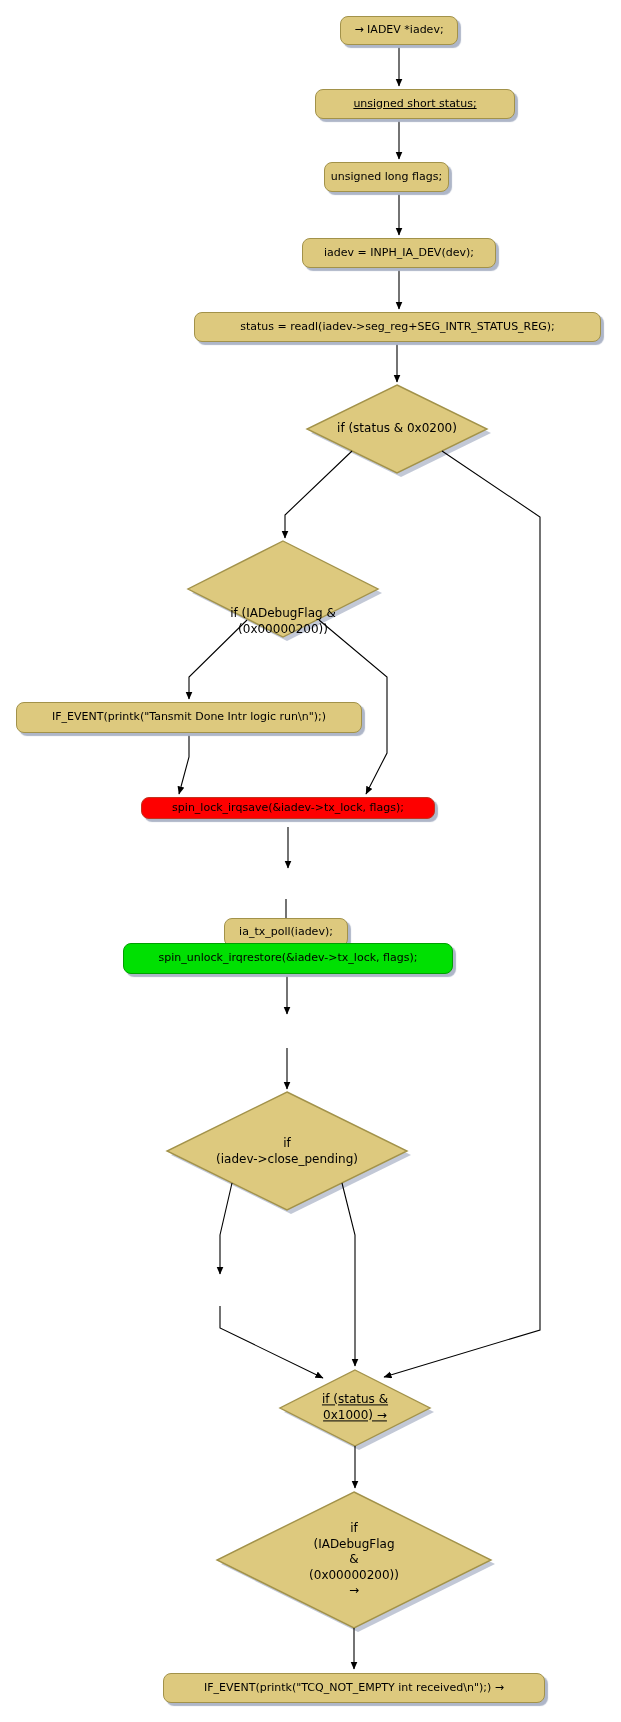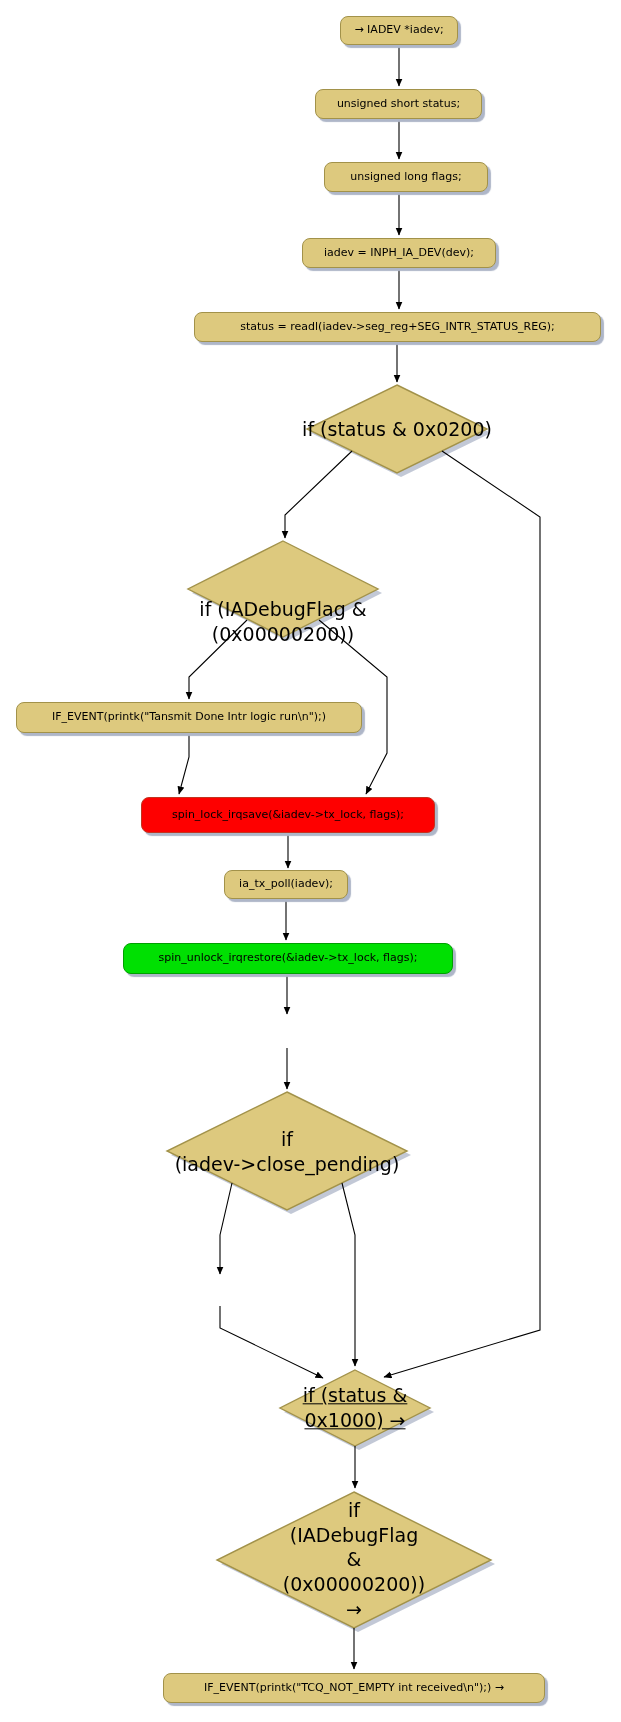--- a/index.html
+++ b/index.html
@@ -31,21 +31,21 @@
     white-space: nowrap;
     z-index: 2;
   }
   .node.lock   { background: var(--lock-fill);   border-color: var(--lock-border); }
   .node.unlock { background: var(--unlock-fill); border-color: var(--unlock-border); }
   .dlabel {
     position: absolute;
     transform: translate(-50%,-50%);
     text-align: center;
     white-space: pre-line;
-    font-size: 19px;
+    font-size: 12px;
     line-height: 1.3;
     z-index: 3;
     pointer-events: none;
   }
 </style>
 </head>
 <body>
 
 <div id="diagram">
 
@@ -85,27 +85,27 @@
     <polyline class="edge" marker-end="url(#arrow)" points="287,974 287,1014"></polyline>
     <polyline class="edge" marker-end="url(#arrow)" points="287,1048 287,1089"></polyline>
     <polyline class="edge" marker-end="url(#arrow)" points="232,1183 220,1235 220,1274"></polyline>
     <polyline class="edge" marker-end="url(#arrow)" points="342,1183 355,1235 355,1366"></polyline>
     <polyline class="edge" marker-end="url(#arrow)" points="220,1306 220,1328 323,1378"></polyline>
     <polyline class="edge" marker-end="url(#arrow)" points="355,1446 355,1488"></polyline>
     <polyline class="edge" marker-end="url(#arrow)" points="354,1628 354,1669"></polyline>
   </svg>
 
   <div class="node" style="left:340px; top:16px;  width:118px; height:29px;">→ IADEV *iadev;</div>
-  <div class="node" style="left:315px; top:89px;  width:167px; height:30px;">unsigned short status;</div>
-  <div class="node" style="left:324px; top:162px; width:164px; height:30px;">unsigned long flags;</div>
+  <div class="node" style="left:315px; top:89px;  width:200px; height:30px;text-decoration:underline;">unsigned short status;</div>
+  <div class="node" style="left:324px; top:162px; width:125px; height:30px;">unsigned long flags;</div>
   <div class="node" style="left:302px; top:238px; width:194px; height:30px;">iadev = INPH_IA_DEV(dev);</div>
   <div class="node" style="left:194px; top:312px; width:407px; height:30px;">status = readl(iadev-&gt;seg_reg+SEG_INTR_STATUS_REG);</div>
   <div class="node" style="left:16px;  top:702px; width:346px; height:31px;">IF_EVENT(printk("Tansmit Done Intr logic run\n");)</div>
-  <div class="node lock" style="left:141px; top:797px; width:294px; height:36px;">spin_lock_irqsave(&amp;iadev-&gt;tx_lock, flags);</div>
-  <div class="node" style="left:224px; top:870px; width:124px; height:29px;">ia_tx_poll(iadev);</div>
+  <div class="node lock" style="left:141px; top:797px; width:294px; height:22px;">spin_lock_irqsave(&amp;iadev-&gt;tx_lock, flags);</div>
+  <div class="node" style="left:224px; top:918px; width:124px; height:29px;">ia_tx_poll(iadev);</div>
   <div class="node unlock" style="left:123px; top:943px; width:330px; height:31px;">spin_unlock_irqrestore(&amp;iadev-&gt;tx_lock, flags);</div>
   <div class="node" style="left:163px; top:1673px; width:382px; height:30px;">IF_EVENT(printk("TCQ_NOT_EMPTY int received\n");) →</div>
 
   <div class="dlabel" style="left:397px; top:429px;">if (status &amp; 0x0200)</div>
   <div class="dlabel" style="left:283px; top:590px;margin-top:32px;">if (IADebugFlag &amp;
 (0x00000200))</div>
   <div class="dlabel" style="left:287px; top:1152px;">if
 (iadev-&gt;close_pending)</div>
   <div class="dlabel" style="left:355px; top:1408px;text-decoration:underline;">if (status &amp;
 0x1000) →</div>

